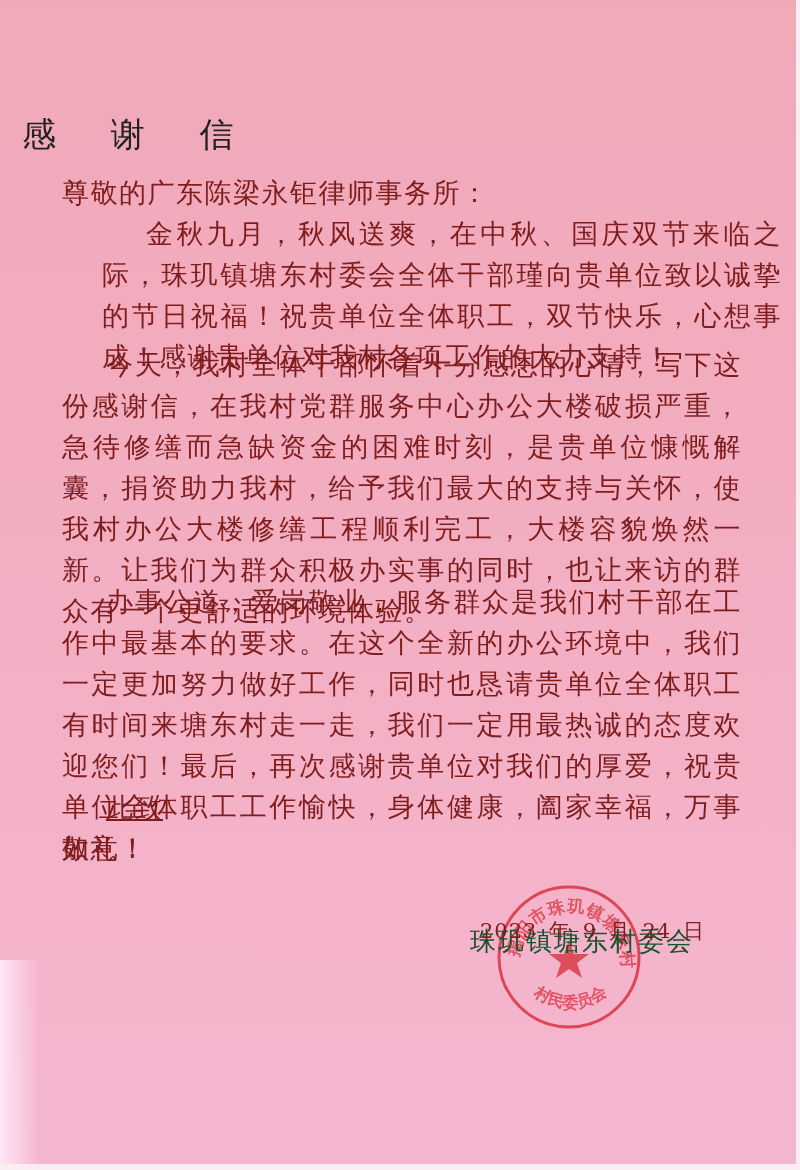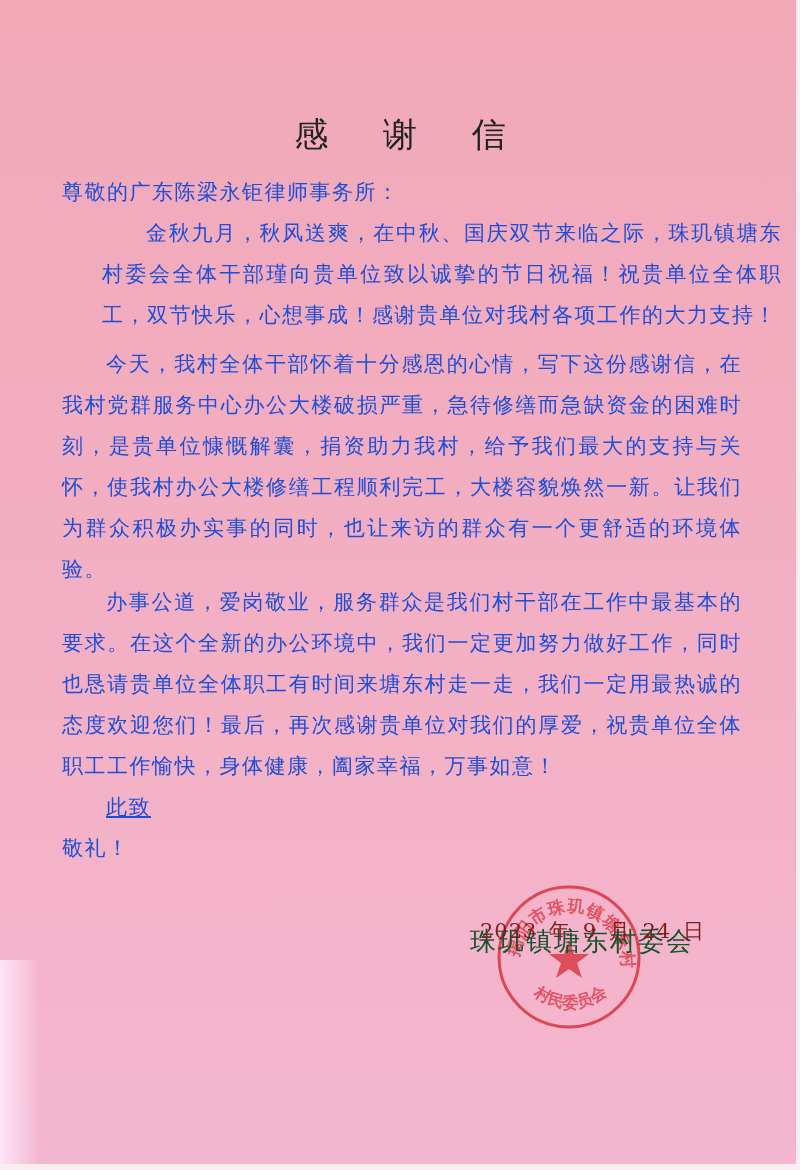--- a/index.html
+++ b/index.html
@@ -36,32 +36,31 @@
     .edge-right {
       position: absolute;
       left: 796px; top: 0;
       width: 4px; height: 1170px;
       background: #fbeef3;
     }
     .title {
       position: absolute;
       left: 0; top: 112px;
       width: 800px;
-      text-align: center;
       font-size: 34px;
       letter-spacing: 22px;
       color: #222;
       text-indent: 22px;
     }
     .text {
       position: absolute;
       left: 62px;
       width: 680px;
-      font-size: 21px;
-      color: #1d4ed8;
+      font-size: 27px;
+      color: #7f1d1d;
       line-height: 41px;
       letter-spacing: 1.5px;
       text-align: justify;
       text-align-last: left;
     }
     .salutation { top: 172px; }
     .p1 { top: 213px; margin-left: 40px; }
     .p2 { top: 344px; }
     .p3 { top: 582px; font-family: Liberation Serif, serif; }
     .indent { text-indent: 44px; }

